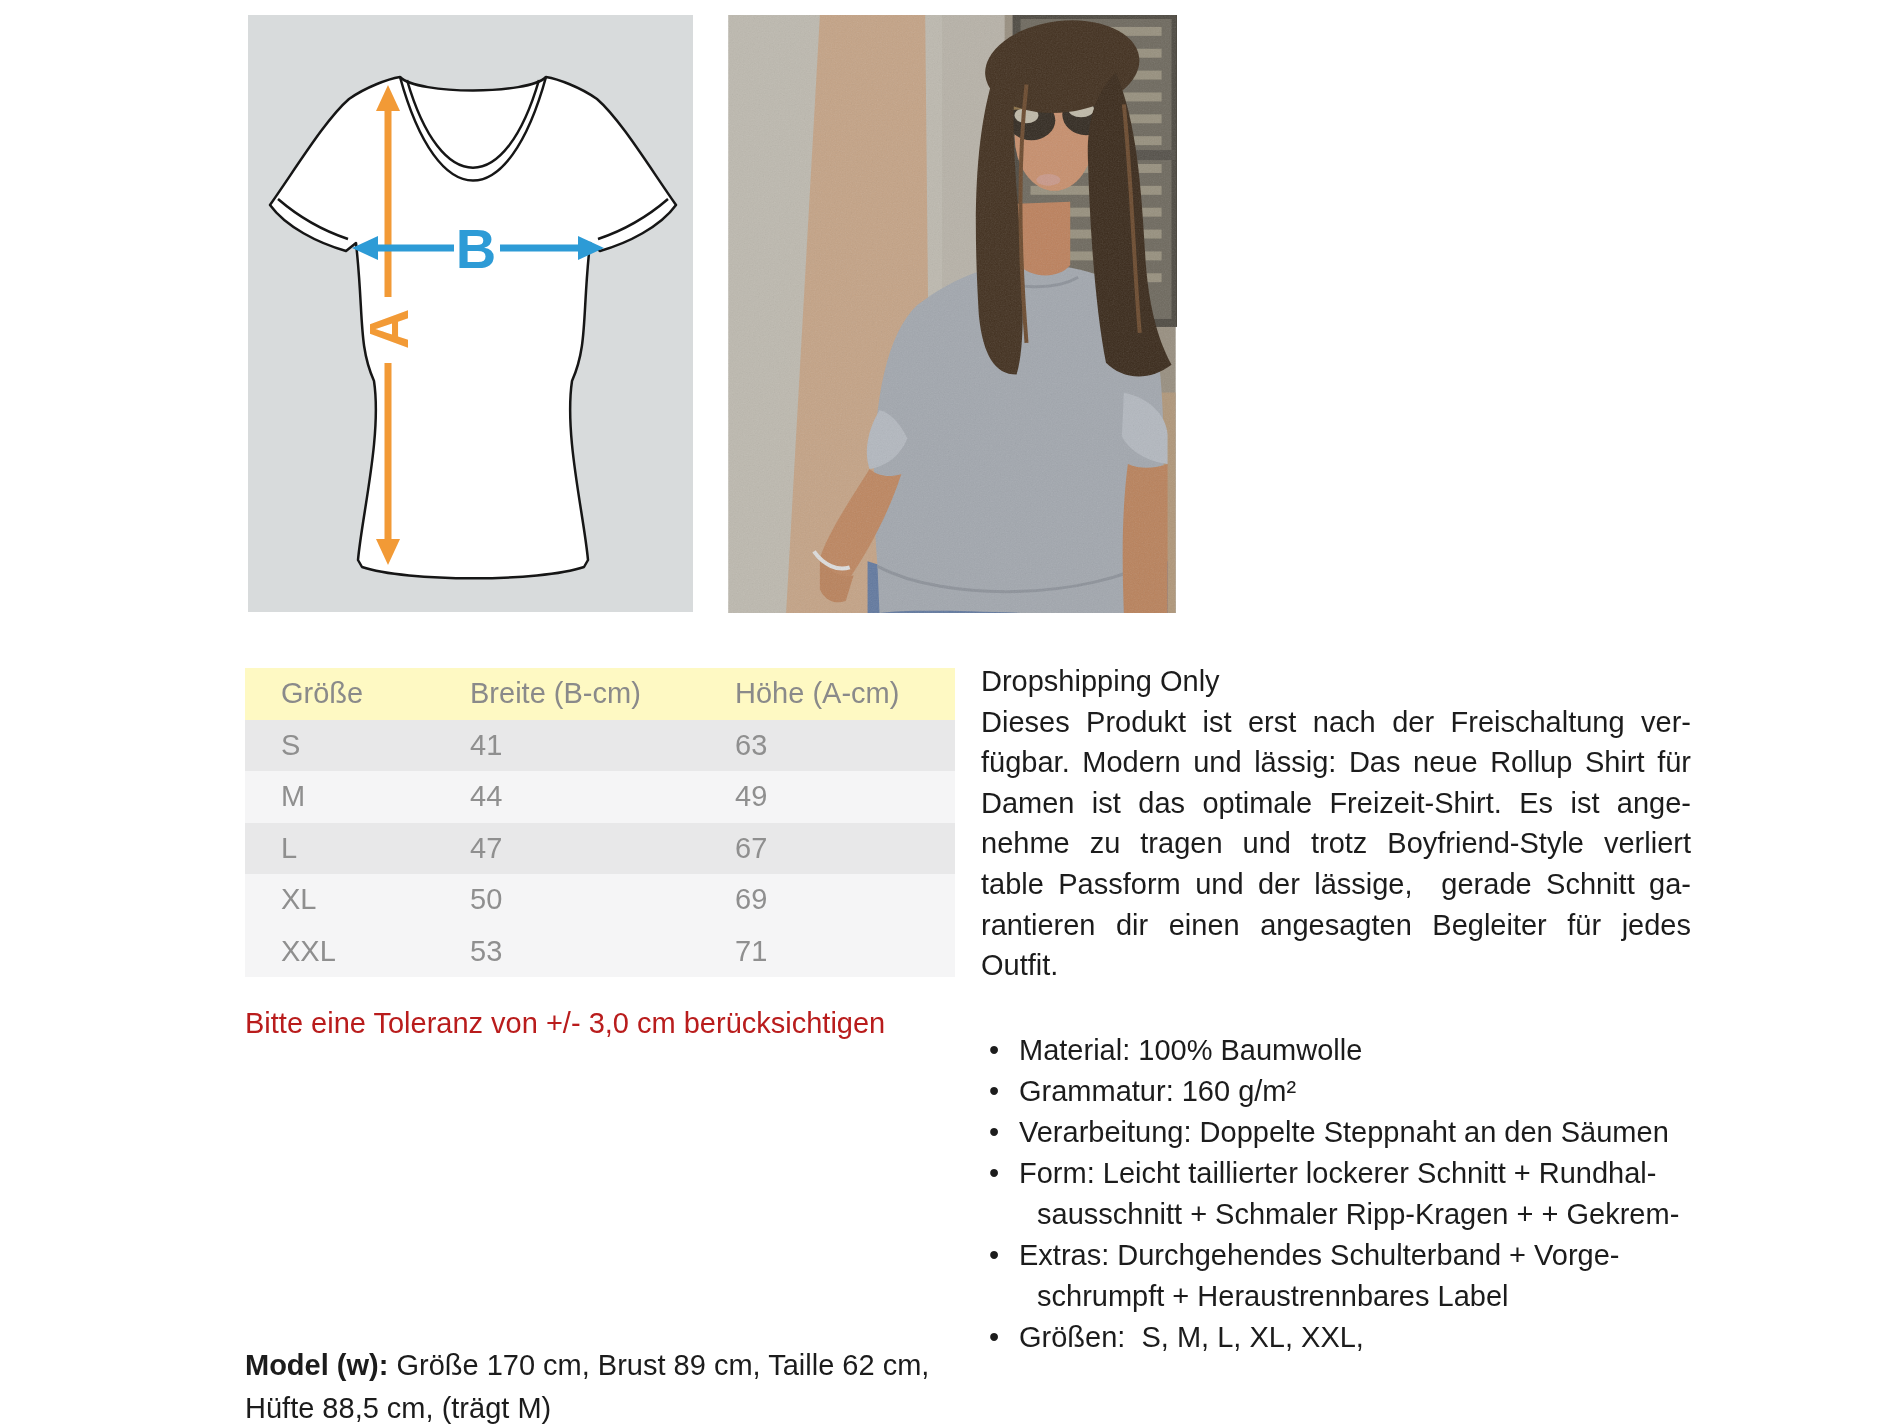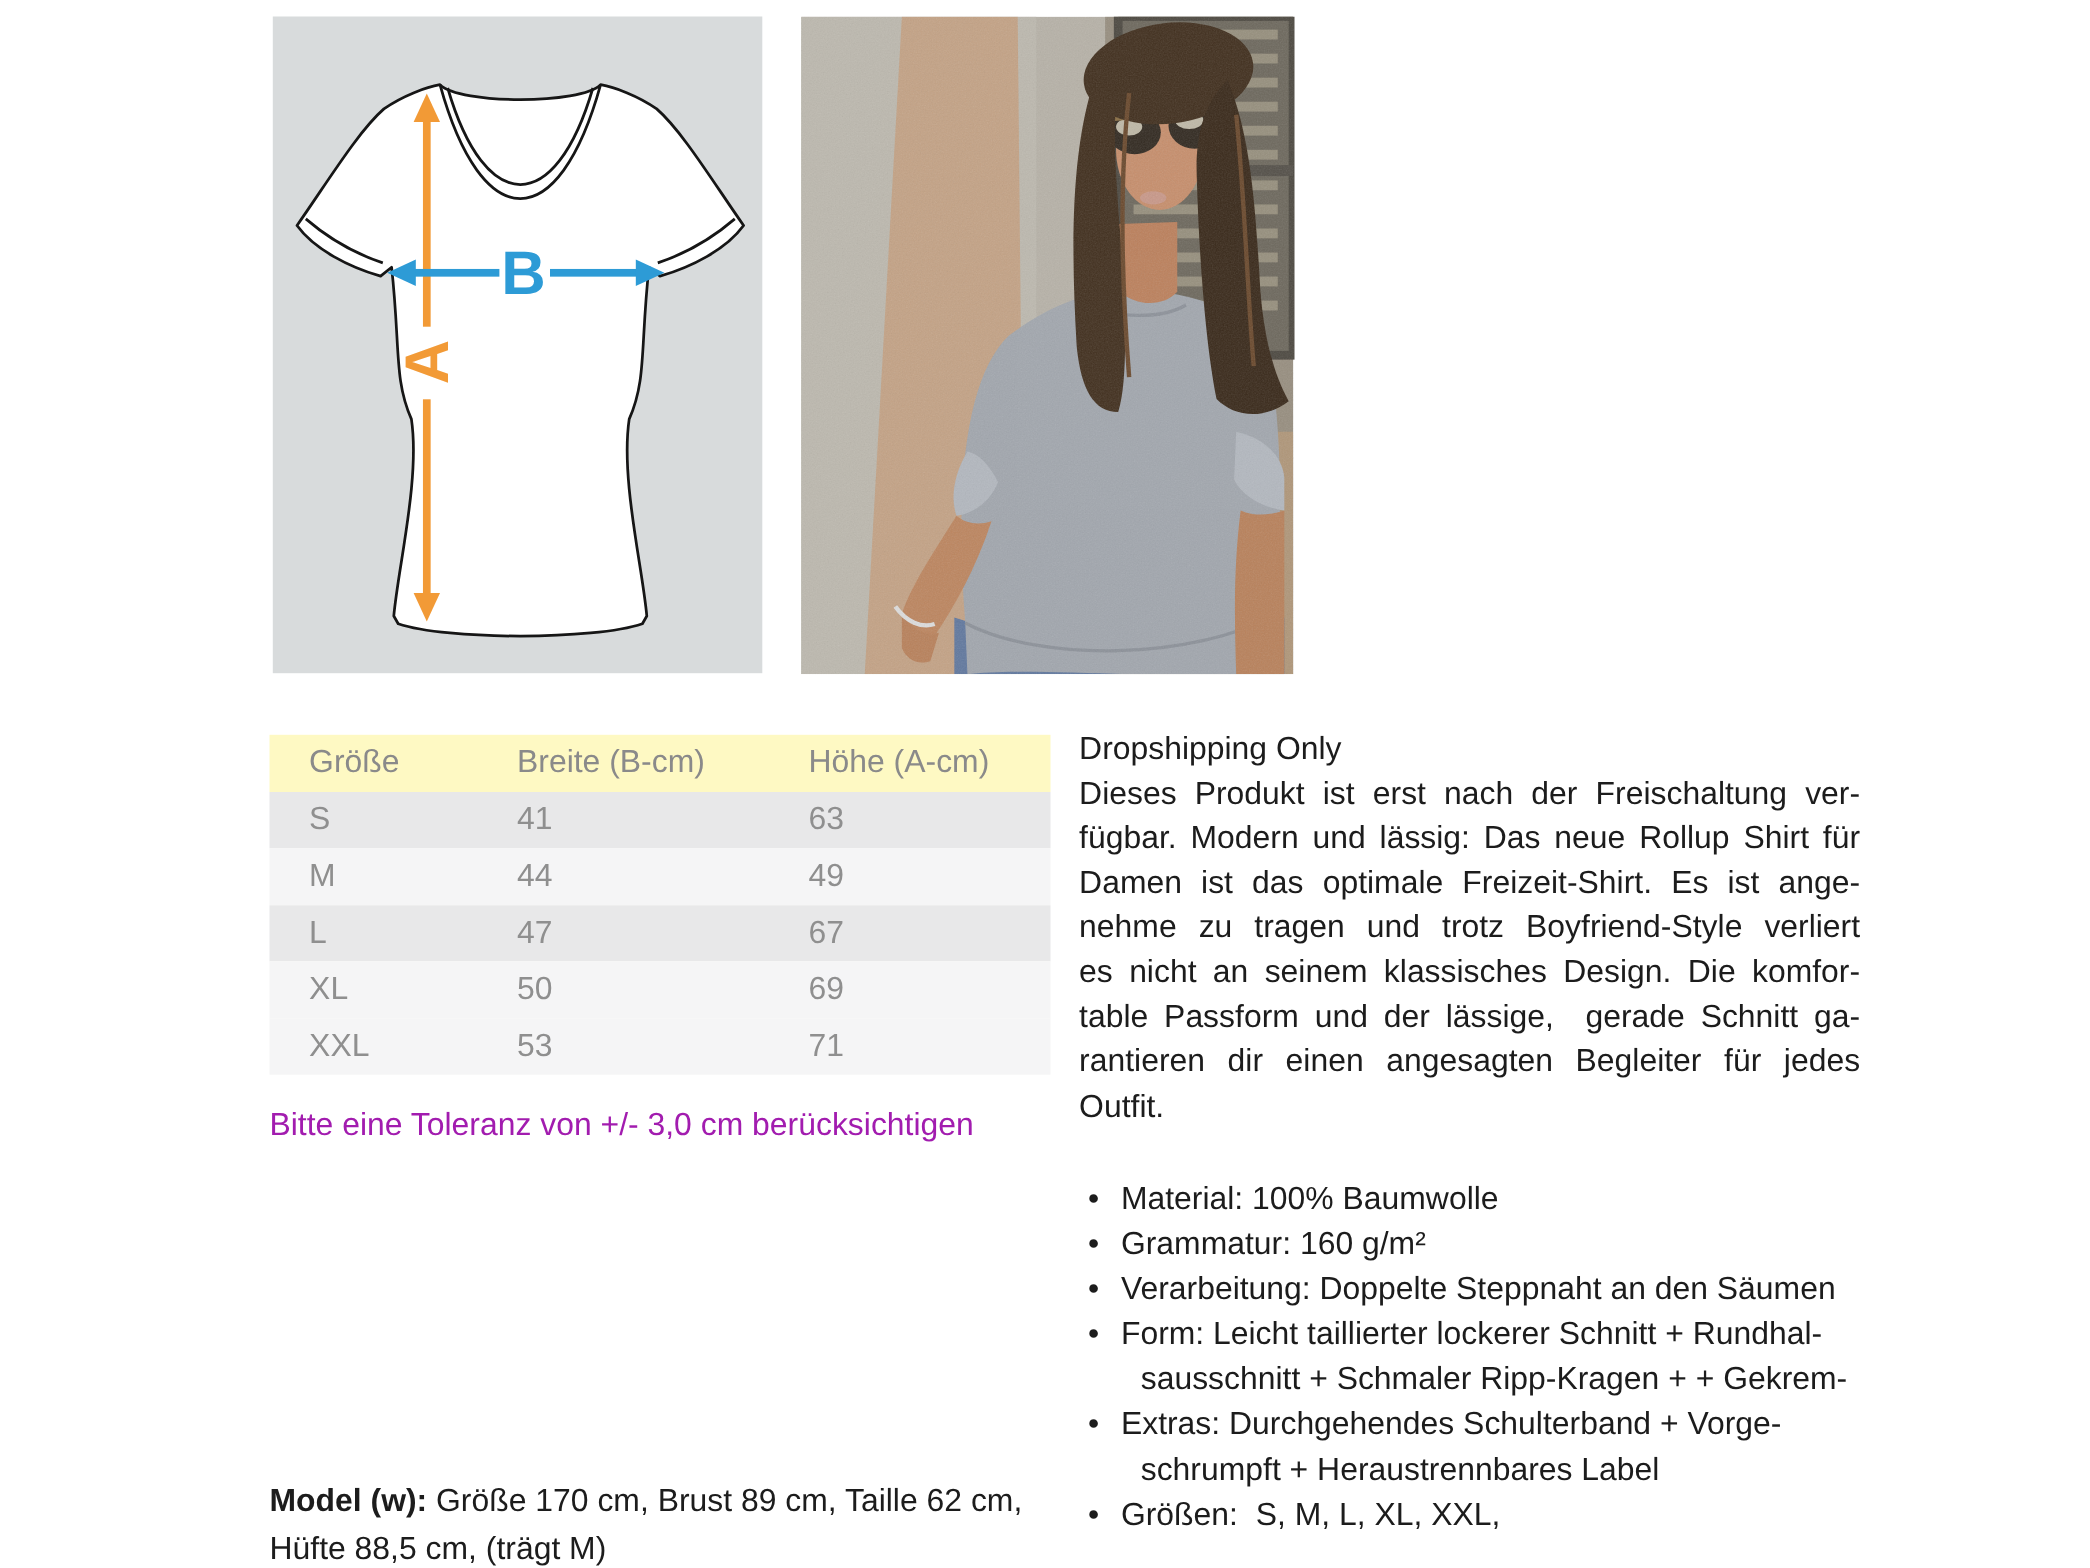--- a/index.html
+++ b/index.html
@@ -17,21 +17,21 @@
   
   .size-table{position:absolute;left:245px;top:668px;width:710px;font-size:29px;color:#8f8f8f;}
   .trow{display:flex;height:51.5px;align-items:center;}
   .trow.head{background:#fef9c3;color:#8a8a8a;}
   .trow.shade-a{background:#e8e8e9;}
   .trow.shade-b{background:#f5f5f6;}
   .c1{width:189px;padding-left:36px;}
   .c2{width:265px;}
   .c3{flex:1;}
   
-  .tolerance{position:absolute;left:245px;top:1007px;font-size:29px;color:#a21caf;}
+  .tolerance{position:absolute;left:245px;top:1007px;font-size:29px;color:#b91c1c;}
   .model-info{position:absolute;left:245px;top:1344px;width:725px;font-size:29px;line-height:43px;color:#1c1c1c;}
   .model-info b{font-weight:bold;}
   
   .desc-col{position:absolute;left:981px;top:661px;width:710px;font-size:29px;color:#1c1c1c;}
   .pline{line-height:40.6px;height:40.6px;white-space:pre-wrap;}
   .jline{text-align:justify;text-align-last:justify;}
   .desc-spacer{height:44px;}
   .bullet{display:flex;line-height:41px;}
   .bdot{width:38px;padding-left:8px;box-sizing:border-box;}
   .btext{flex:1;white-space:pre-wrap;}
@@ -206,21 +206,20 @@
 <div class="tolerance">Bitte eine Toleranz von +/- 3,0 cm berücksichtigen</div>
 
 <div class="model-info"><b>Model (w):</b><span> Größe 170 cm, Brust 89 cm, Taille 62 cm, Hüfte 88,5 cm, (trägt M)</span></div>
 
 <div class="desc-col">
   <div class="pline">Dropshipping Only</div>
   <div class="pline jline">Dieses Produkt ist erst nach der Freischaltung ver-</div>
   <div class="pline jline">fügbar. Modern und lässig: Das neue Rollup Shirt für</div>
   <div class="pline jline">Damen ist das optimale Freizeit-Shirt. Es ist ange-</div>
   <div class="pline jline">nehme zu tragen und trotz Boyfriend-Style verliert</div>
-  <div class="pline jline">es nicht an seinem klassisches Design. Die komfor-</div>
   <div class="pline jline">table Passform und der lässige,  gerade Schnitt ga-</div>
   <div class="pline jline">rantieren dir einen angesagten Begleiter für jedes</div>
   <div class="pline">Outfit.</div>
 
   <div class="desc-spacer"></div>
 
   <div class="bullet">
     <span class="bdot">•</span>
     <span class="btext">Material: 100% Baumwolle</span>
   </div>

